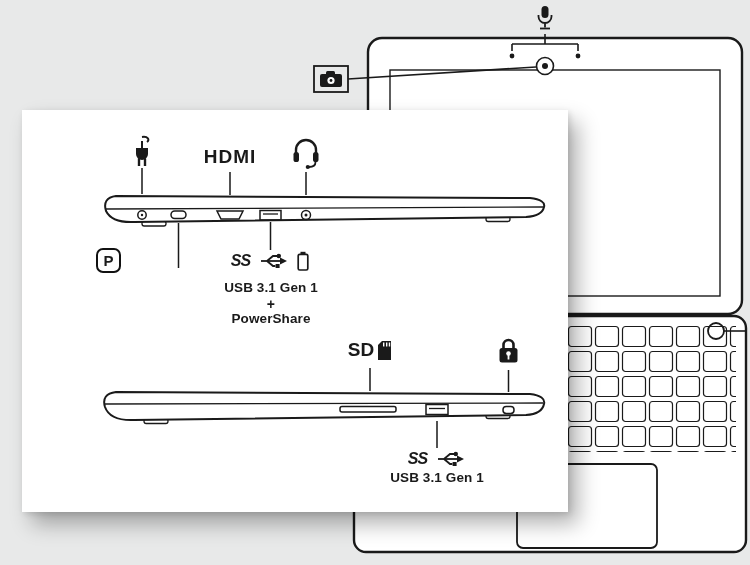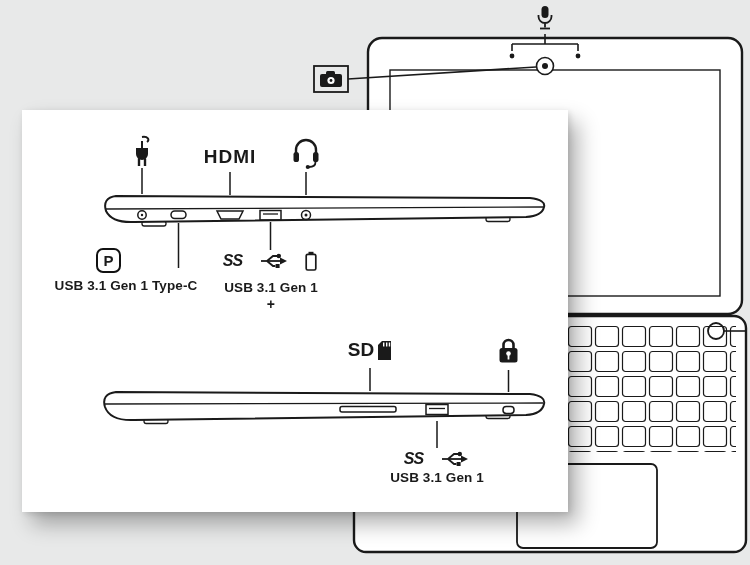--- a/index.html
+++ b/index.html
@@ -19,21 +19,21 @@
   .lbl{position:absolute;font-weight:bold;font-size:13.5px;text-align:center;letter-spacing:0.1px;}
   .hdmi-logo{
     position:absolute;left:166px;top:36px;width:84px;height:22px;text-align:center;
     font-weight:900;font-size:19px;letter-spacing:1px;transform:scaleY(0.95);
   }
   .dp-badge{
     position:absolute;left:74px;top:138px;width:25px;height:25px;border:2.5px solid #111;
     border-radius:7px;display:flex;align-items:center;justify-content:center;
     font-weight:900;font-size:15px;box-sizing:border-box;
   }
-  .ss-row{position:absolute;display:flex;align-items:center;justify-content:center;gap:16px;height:22px;}
+  .ss-row{position:absolute;display:flex;align-items:center;justify-content:center;gap:8px;height:22px;}
   .ss-text{font-style:italic;font-weight:900;font-size:16px;letter-spacing:-1px;padding-right:1px;}
   .icon-wrap{position:absolute;}
 </style>
 </head>
 <body>
 
 <div class="stage">
 
   <svg class="bg-art" width="750" height="565" viewBox="0 0 750 565">
     <defs>
@@ -154,39 +154,39 @@
         <rect x="4.5" y="18" width="5.5" height="10" rx="2.6" fill="#1a1a1a"></rect>
         <rect x="24" y="18" width="5.5" height="10" rx="2.6" fill="#1a1a1a"></rect>
         <path d="M26.5 28 q0 5 -6.5 5" fill="none" stroke="#1a1a1a" stroke-width="1.8"></path>
         <circle cx="18.8" cy="33" r="2.1" fill="#1a1a1a"></circle>
       </svg>
     </div>
 
     <div class="dp-badge">
       <span>P</span>
     </div>
-    <div class="lbl" style="left:6px;top:168px;width:196px;">USB 3.1 Gen 1 Type-C</div>
 
     <div class="ss-row" style="left:200px;top:140px;width:96px;">
       <span class="ss-text">SS</span>
       <svg width="30" height="18" viewBox="0 0 30 18">
         <path d="M2 9 H22" stroke="#1a1a1a" stroke-width="1.8"></path>
         <path d="M28 9 L21 5.5 V12.5 Z" fill="#1a1a1a"></path>
         <path d="M8 9 L14 4 H18" fill="none" stroke="#1a1a1a" stroke-width="1.8"></path>
         <circle cx="19.8" cy="4" r="2.2" fill="#1a1a1a"></circle>
         <path d="M8 9 L14 14 H16.4" fill="none" stroke="#1a1a1a" stroke-width="1.8"></path>
         <rect x="16.6" y="12" width="4" height="4" fill="#1a1a1a"></rect>
       </svg>
       <svg width="12" height="20" viewBox="0 0 12 20">
         <rect x="3.5" y="0.8" width="5" height="2.6" fill="#1a1a1a"></rect>
         <rect x="1.2" y="3.4" width="9.6" height="15.6" rx="1.5" fill="none" stroke="#1a1a1a" stroke-width="1.7"></rect>
       </svg>
     </div>
     <div class="lbl" style="left:168px;top:170px;width:162px;">USB 3.1 Gen 1</div>
     <div class="lbl" style="left:168px;top:186px;width:162px;font-size:14px;">+</div>
+    <div class="lbl" style="left:168px;top:201px;width:162px;">PowerShare</div>
 
     <div class="ss-row" style="left:320px;top:228px;width:56px;height:24px;gap:3px;">
       <span style="font-weight:900;font-size:19px;">SD</span>
       <svg width="15" height="21" viewBox="0 0 15 21">
         <path d="M1 5 L5 1 H14 V20 H1 Z" fill="#1a1a1a"></path>
         <rect x="6" y="2.5" width="1.4" height="4" fill="#ffffff"></rect>
         <rect x="9" y="2.5" width="1.4" height="4" fill="#ffffff"></rect>
         <rect x="11.8" y="2.5" width="1.4" height="4" fill="#ffffff"></rect>
       </svg>
     </div>

